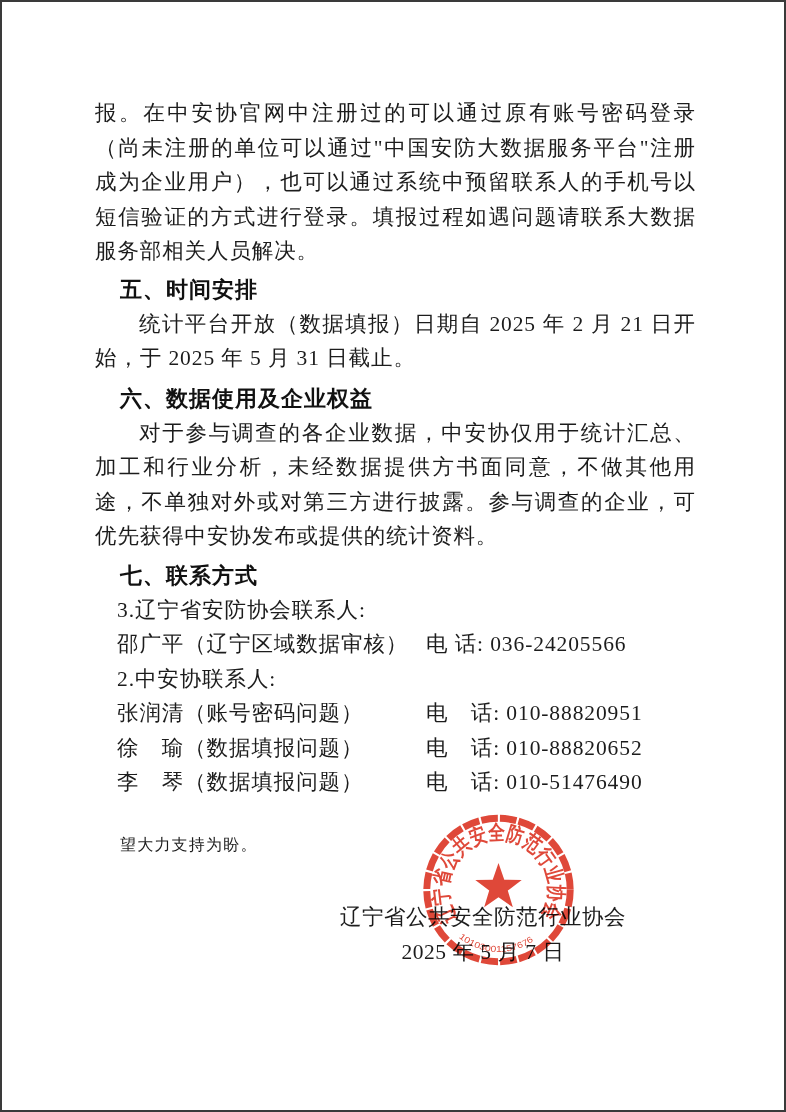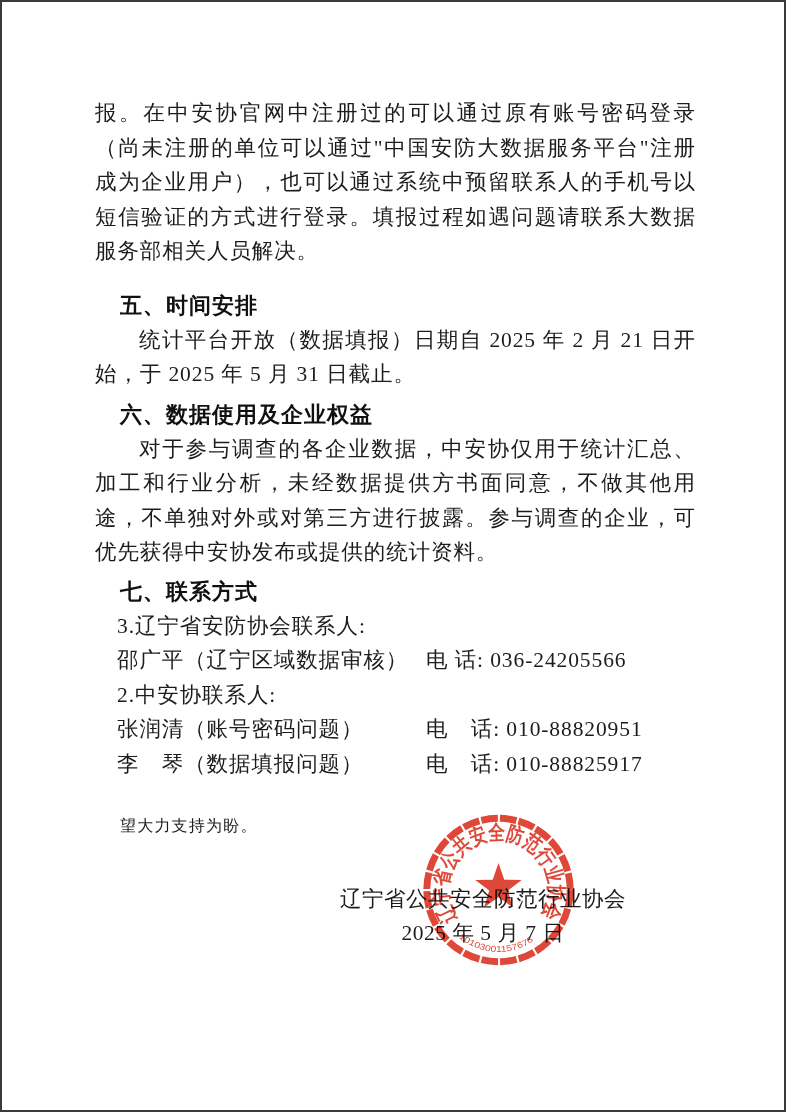--- a/index.html
+++ b/index.html
@@ -29,21 +29,21 @@
   p.indent{ text-indent:2.05em; }
   h2.sec{
     margin:0;
     font-family:"Liberation Sans","DejaVu Sans",sans-serif;
     font-weight:bold;
     font-size:22px;
     line-height:34px;
     letter-spacing:1px;
     color:#111;
   }
-  h2.sec5{ margin:20px 0 0 25px; }
+  h2.sec5{ margin:4px 0 0 25px; }
   h2.sec6{ margin:6px 0 0 25px; }
   h2.sec7{ margin:5px 0 0 25px; }
   .contacts{ margin-left:22px; }
   .contact-line{
     font-size:21.5px;
     line-height:34.5px;
     letter-spacing:0.9px;
   }
   .contact-row{ display:flex; }
   .c-left{ width:309px; flex:0 0 auto; }
@@ -105,22 +105,26 @@
         <span class="c-phone">电 话: 036-24205566</span>
       </div>
 
       <div class="contact-line">2.中安协联系人:</div>
 
       <div class="contact-row contact-line">
         <span class="c-left">张润清（账号密码问题）</span>
         <span class="c-phone">电　话: 010-88820951</span>
       </div>
       <div class="contact-row contact-line">
+        <span class="c-left">徐　瑜（数据填报问题）</span>
+        <span class="c-phone">电　话: 010-88820652</span>
+      </div>
+      <div class="contact-row contact-line">
         <span class="c-left">李　琴（数据填报问题）</span>
-        <span class="c-phone">电　话: 010-88825917</span>
+        <span class="c-phone">电　话: 010-51476490</span>
       </div>
     </div>
 
     <p class="closing">望大力支持为盼。</p>
 
     <div class="signature">
       <div class="sig-org">辽宁省公共安全防范行业协会</div>
       <div class="sig-date">2025 年 5 月 7 日</div>
     </div>
   </div>

